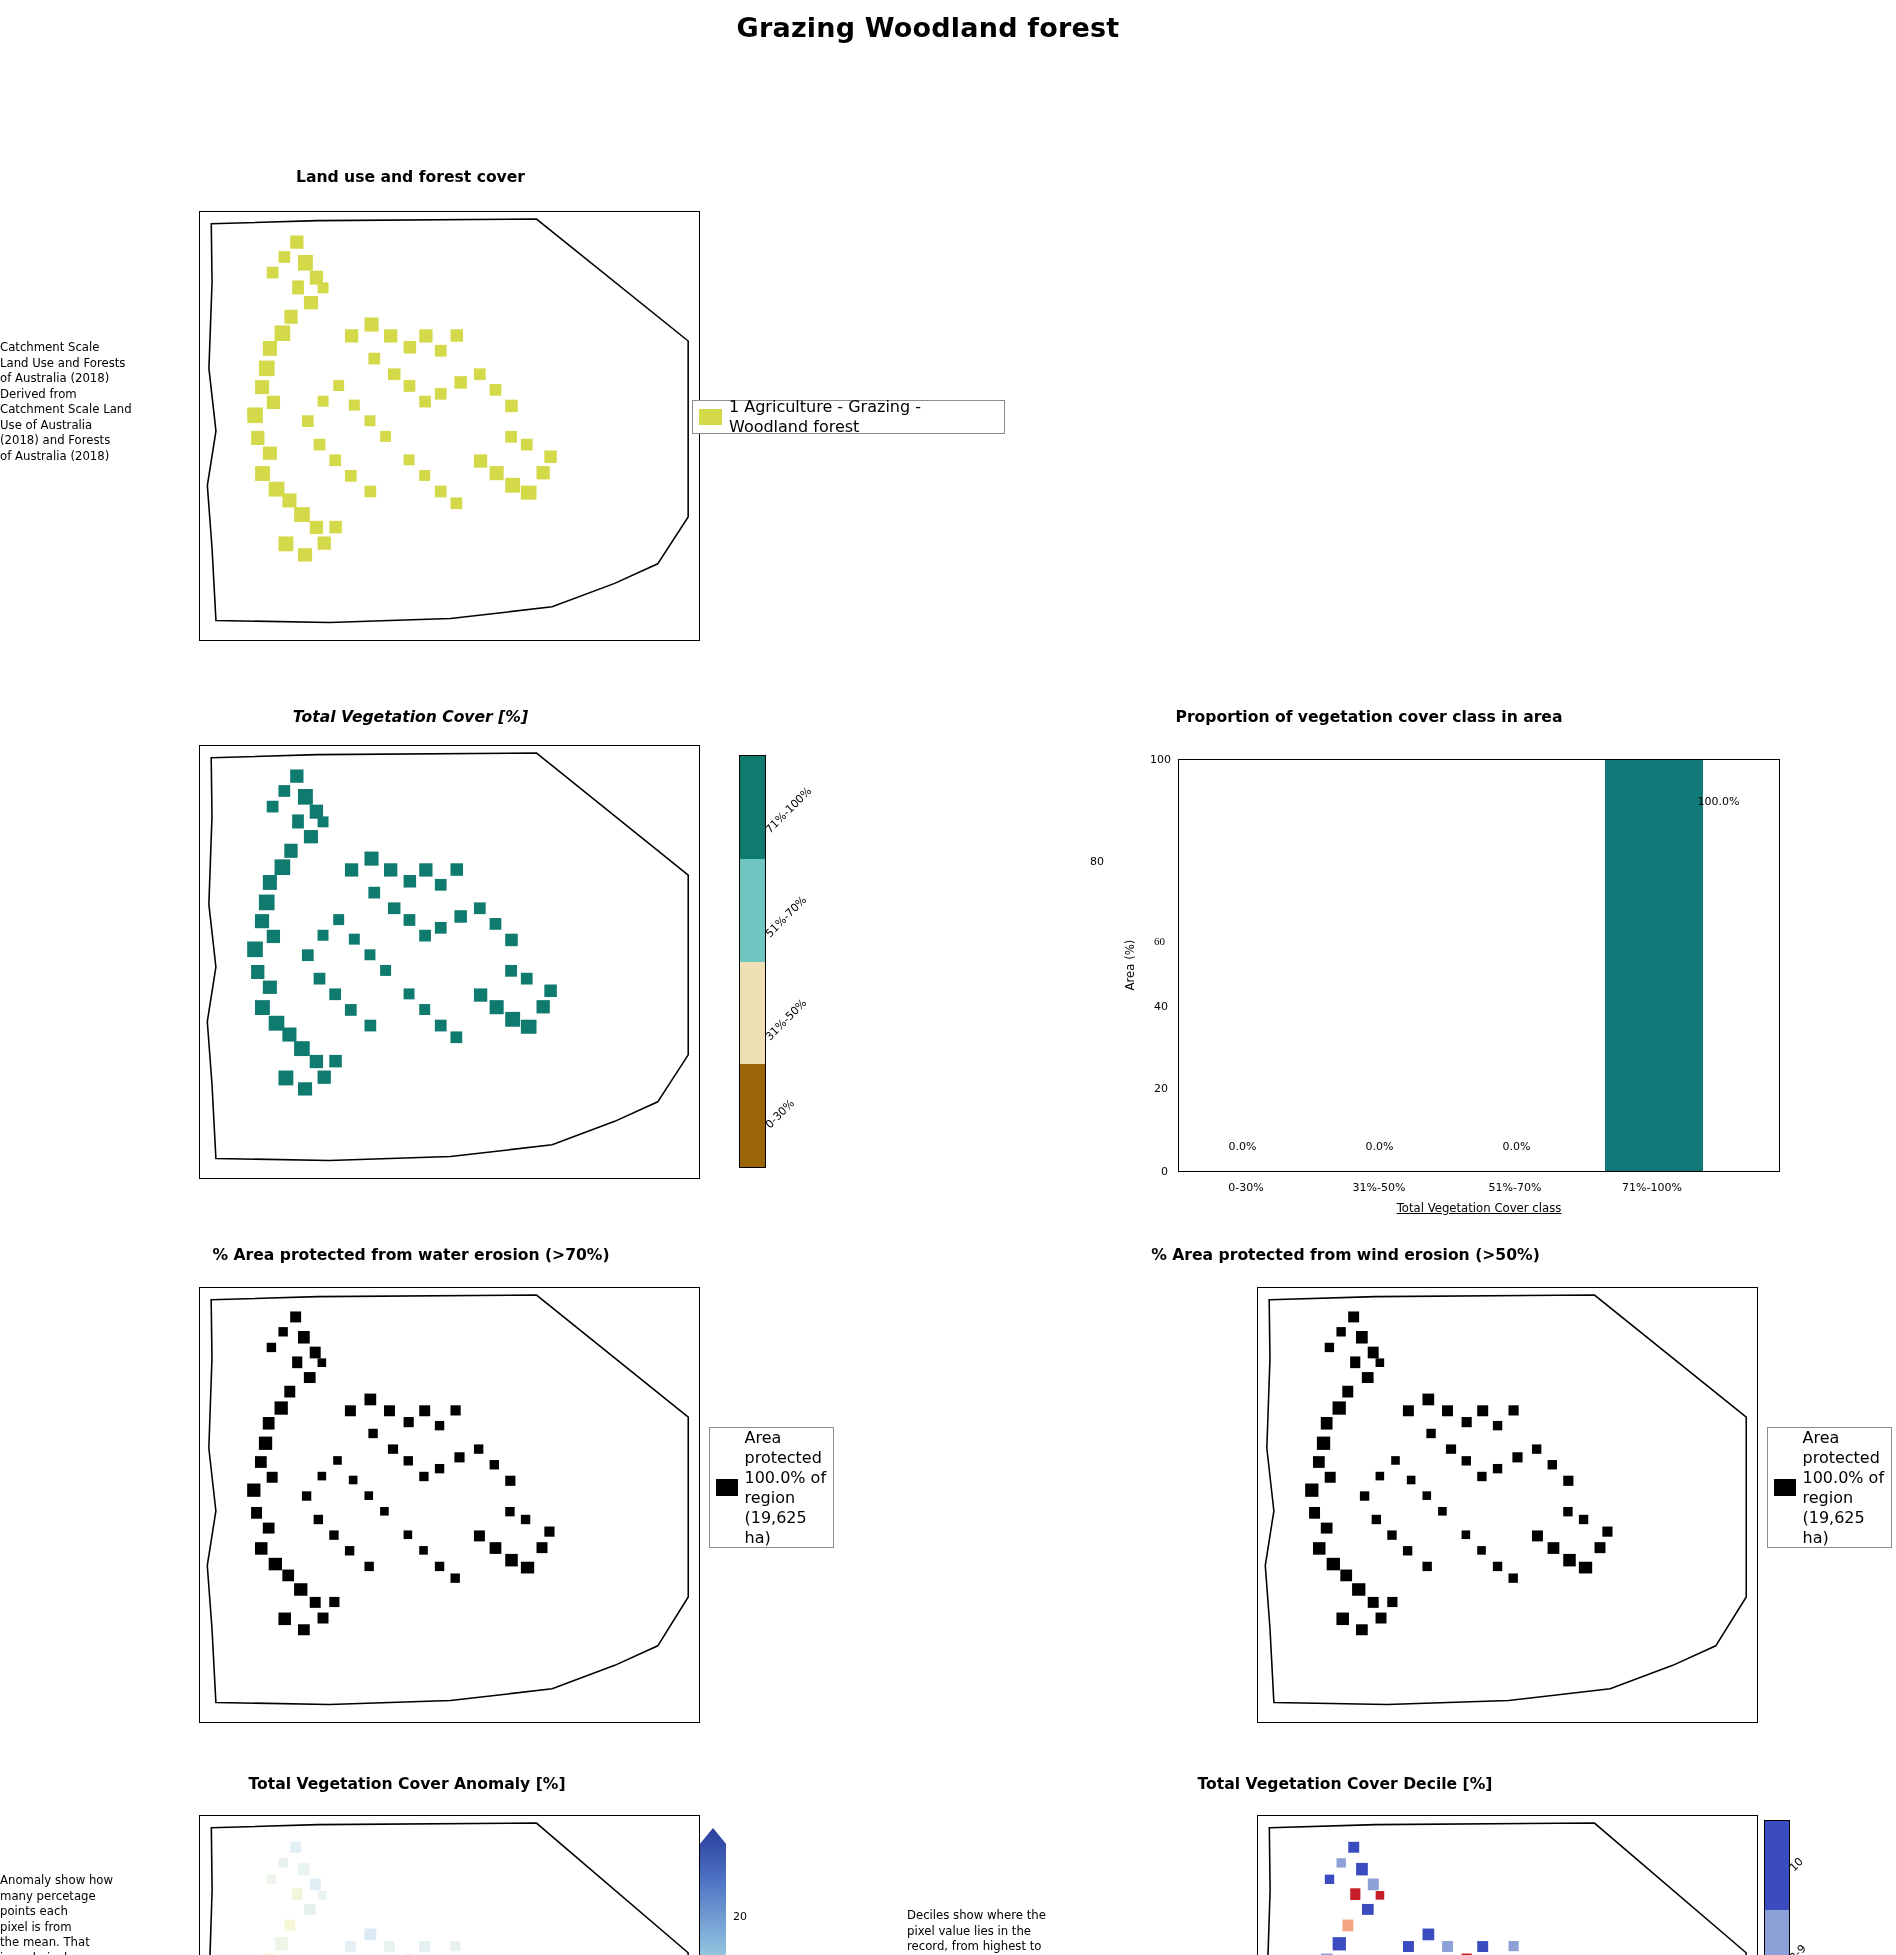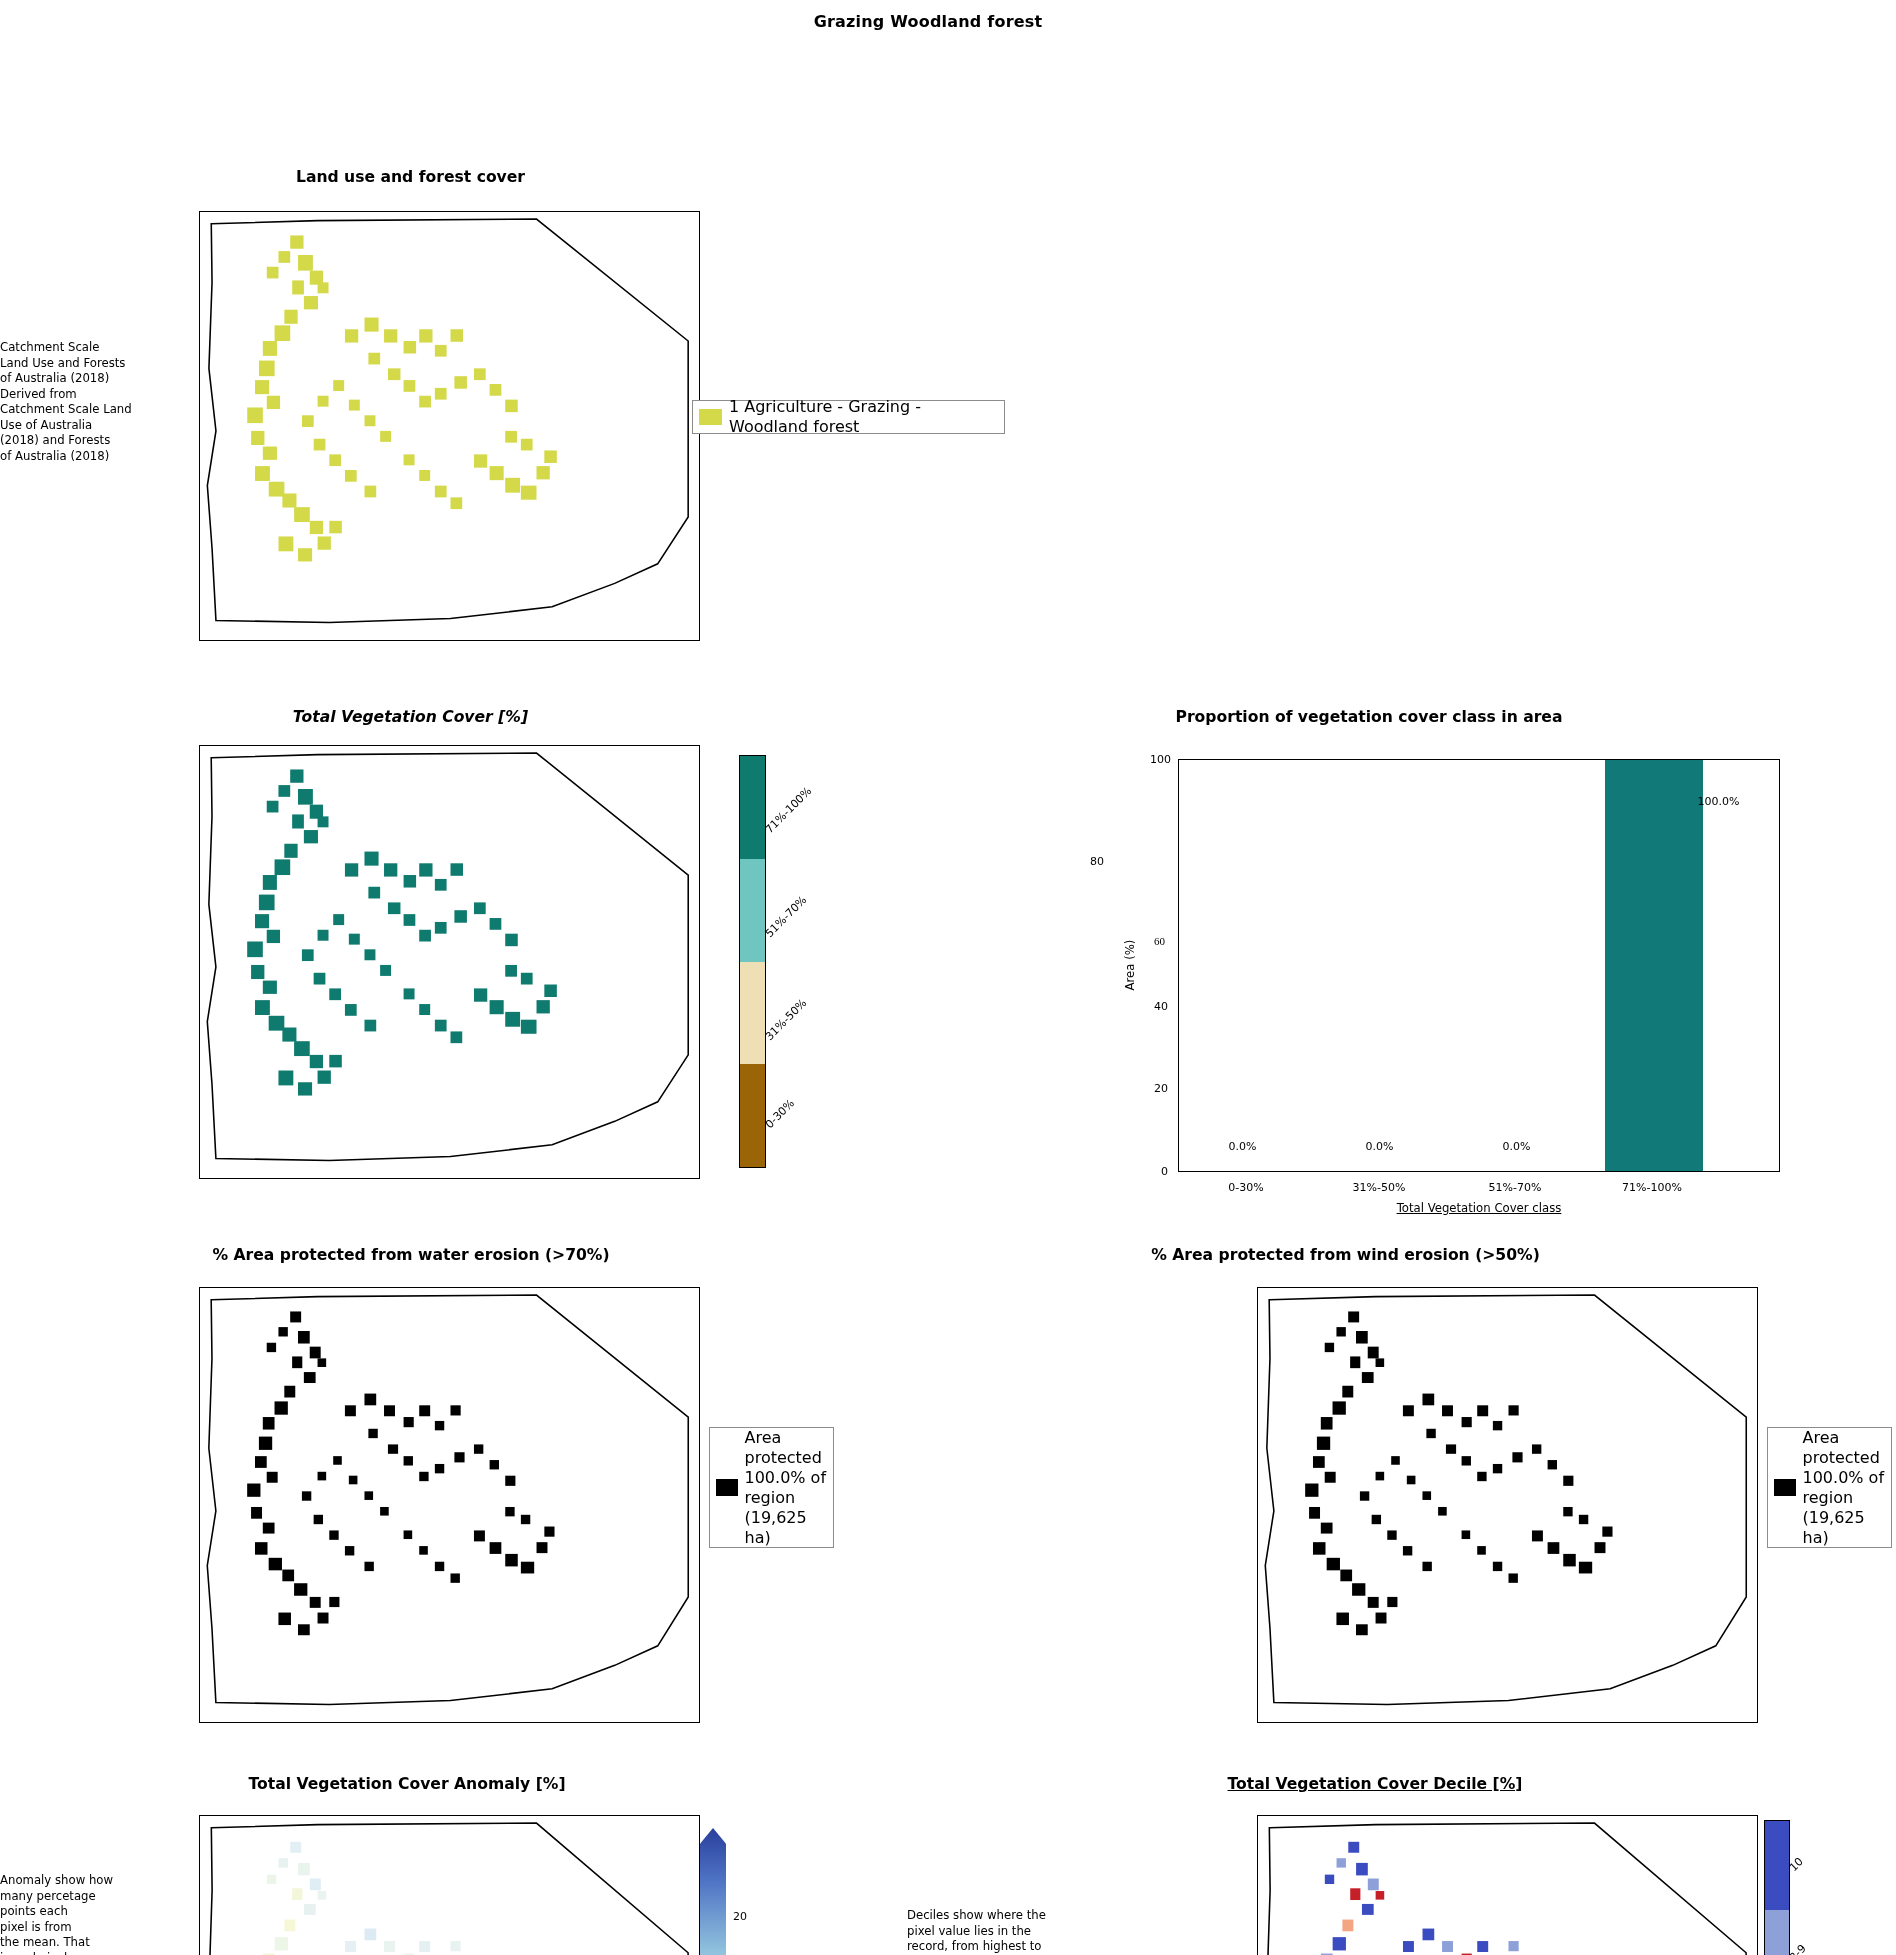--- a/index.html
+++ b/index.html
@@ -18,21 +18,21 @@
   .page {
     position: absolute;
     inset: 0;
   }
   .title-main {
     position: absolute;
     top: 11.7px;
     left: 0;
     width: 1856px;
     text-align: center;
-    font-size: 16px;
+    font-size: 27px;
     font-weight: bold;
     letter-spacing: 0.2px;
   }
   .panel-title {
     position: absolute;
     font-size: 15.6px;
     font-weight: bold;
     text-align: center;
   }
   .side-note {
@@ -600,21 +600,21 @@
           <stop offset="86%" stop-color="#ea5b3a"></stop>
           <stop offset="96%" stop-color="#c0202a"></stop>
           <stop offset="100%" stop-color="#8b0018"></stop>
         </linearGradient>
       </defs>
       <polygon points="33,0 66,40 66,1078 33,1118 0,1078 0,40" fill="url(#anomGrad)"></polygon>
     </svg>
   </div>
   <div class="axis-tick-label" style="left:733px; top:1910px;">20</div>
 
-  <div class="panel-title" style="left:1058px; top:1775px; width:634px;text-decoration:underline;">Total Vegetation Cover Decile [%]</div>
+  <div class="panel-title" style="left:1028px; top:1775px; width:634px;">Total Vegetation Cover Decile [%]</div>
 
   <div class="side-note" style="left:907px; top:1908px; width:211px;">Deciles show where the
 pixel value lies in the
 record, from highest to
 lowest, for that month.
 That is, red pixels are
 in the lowest 10% of
 records for that month of
 the map using baseline
 from 2001 to 2019.</div>

